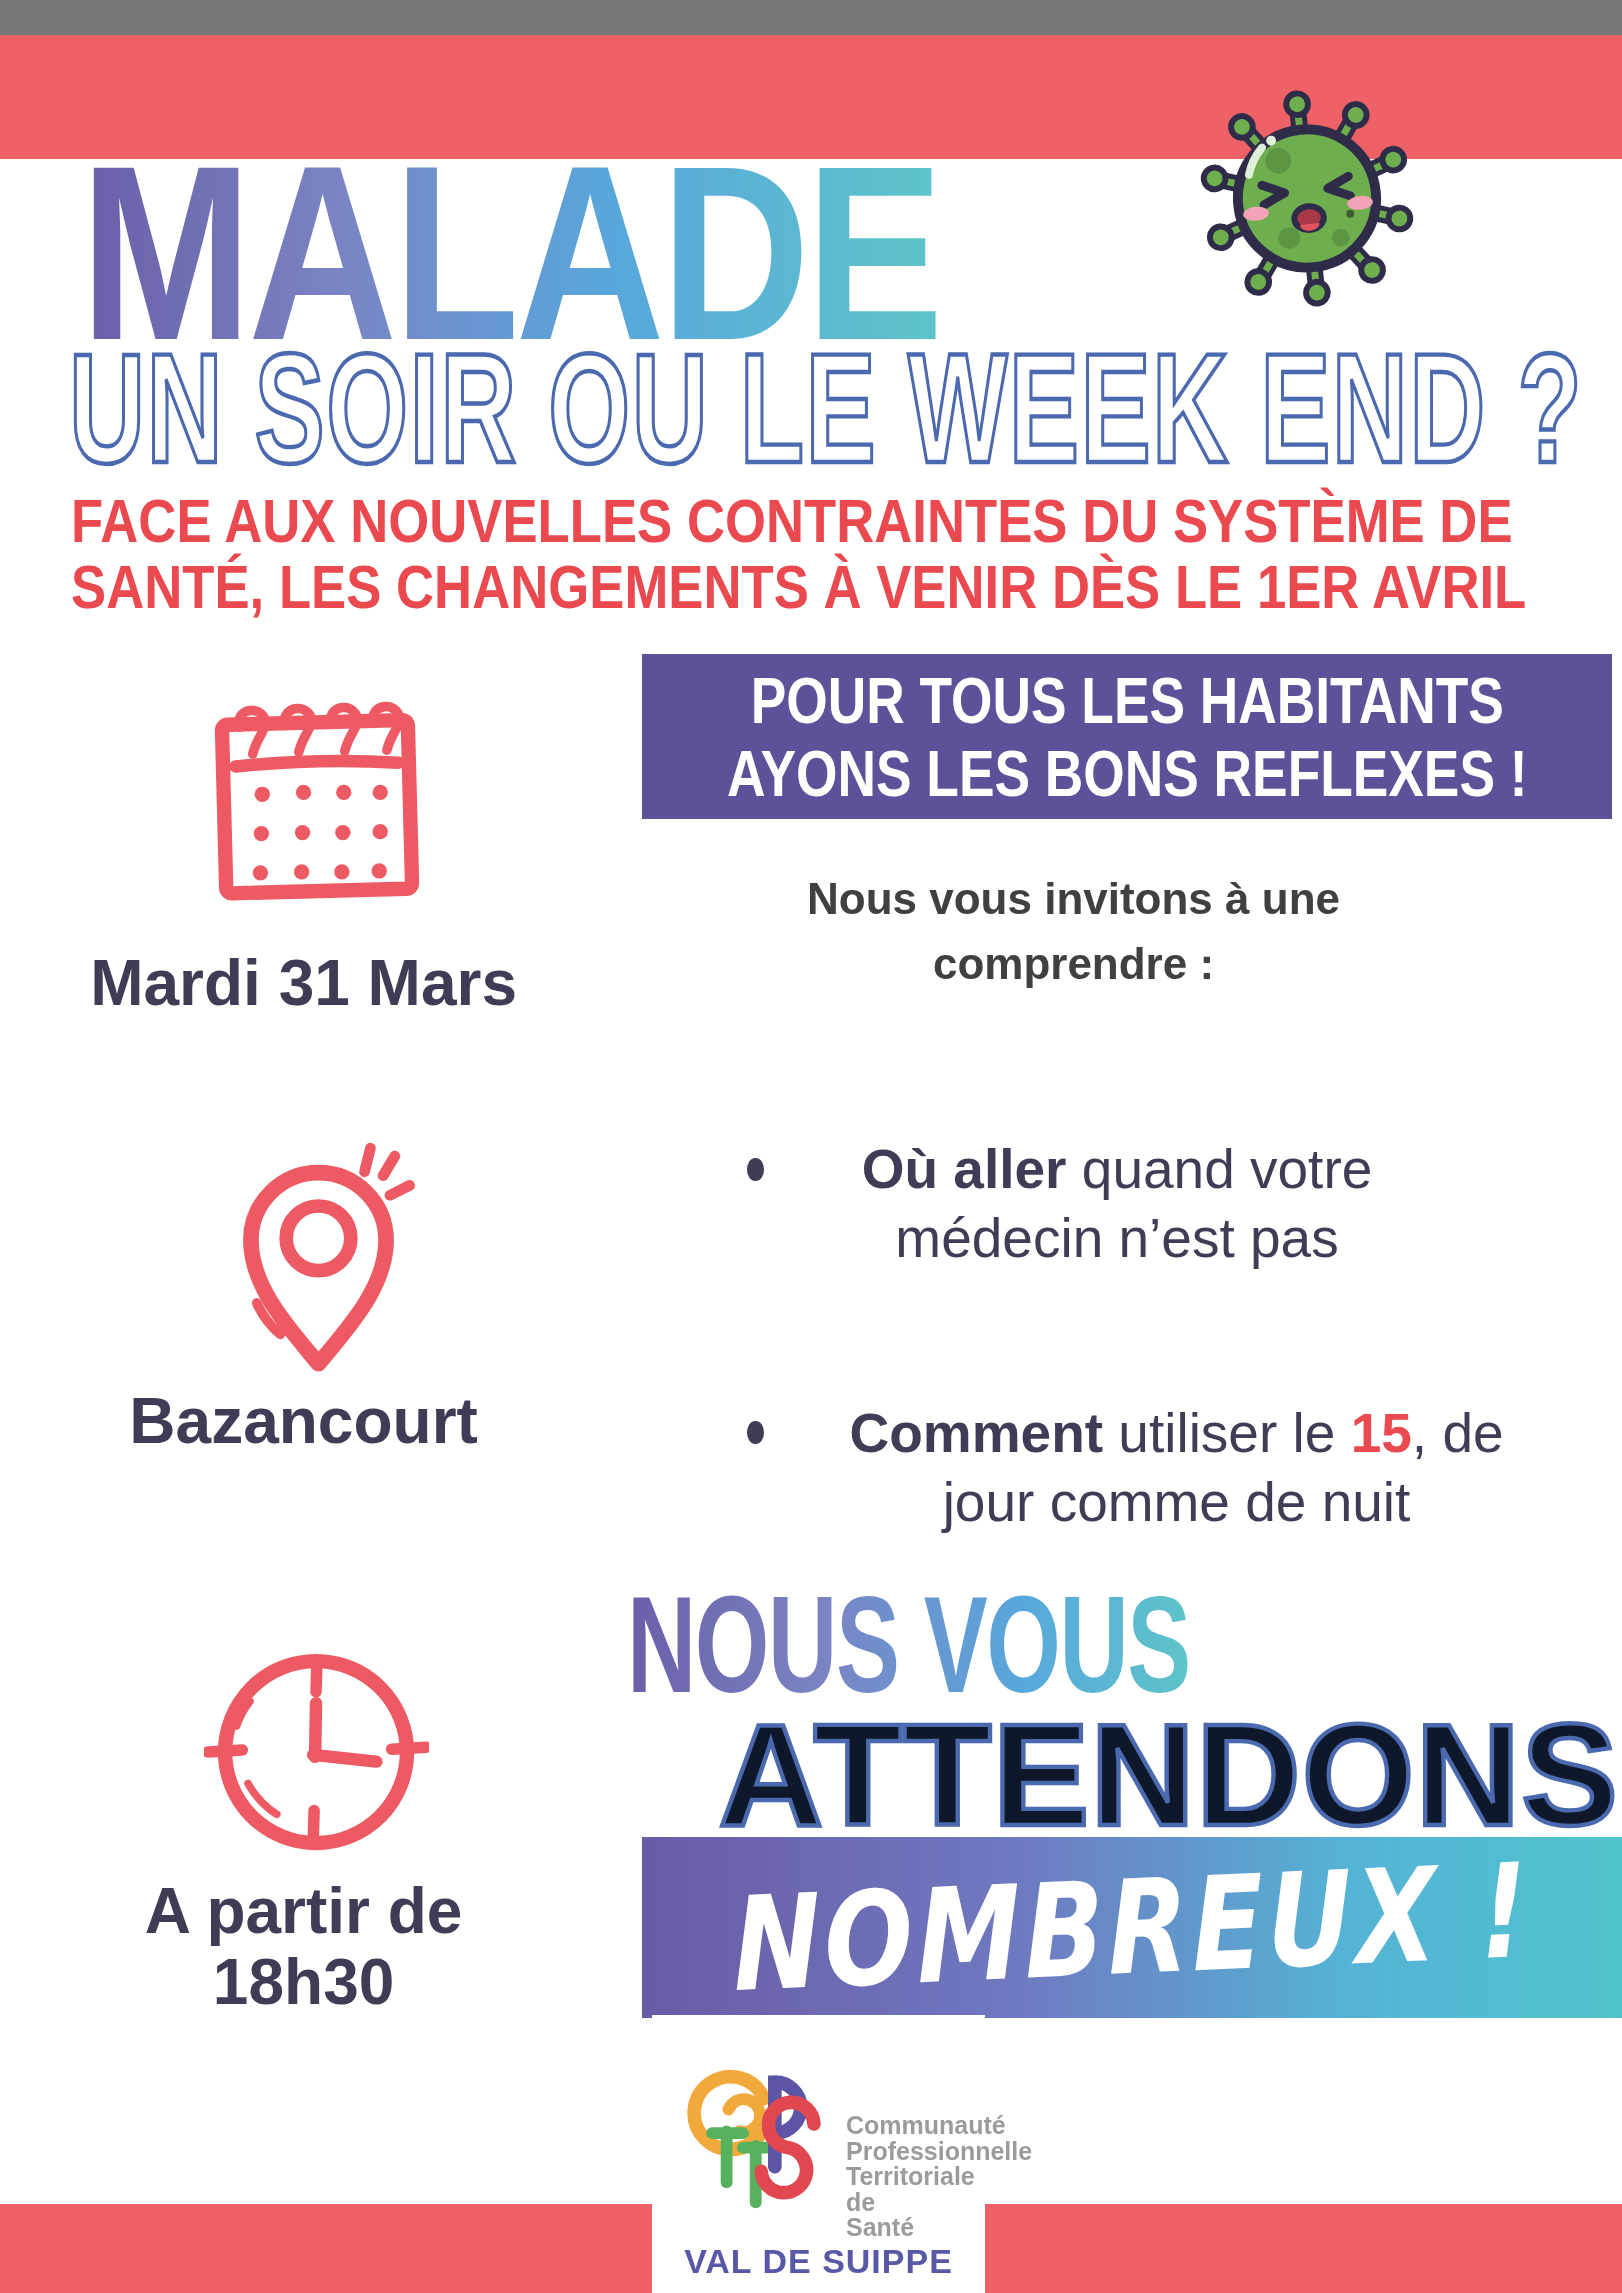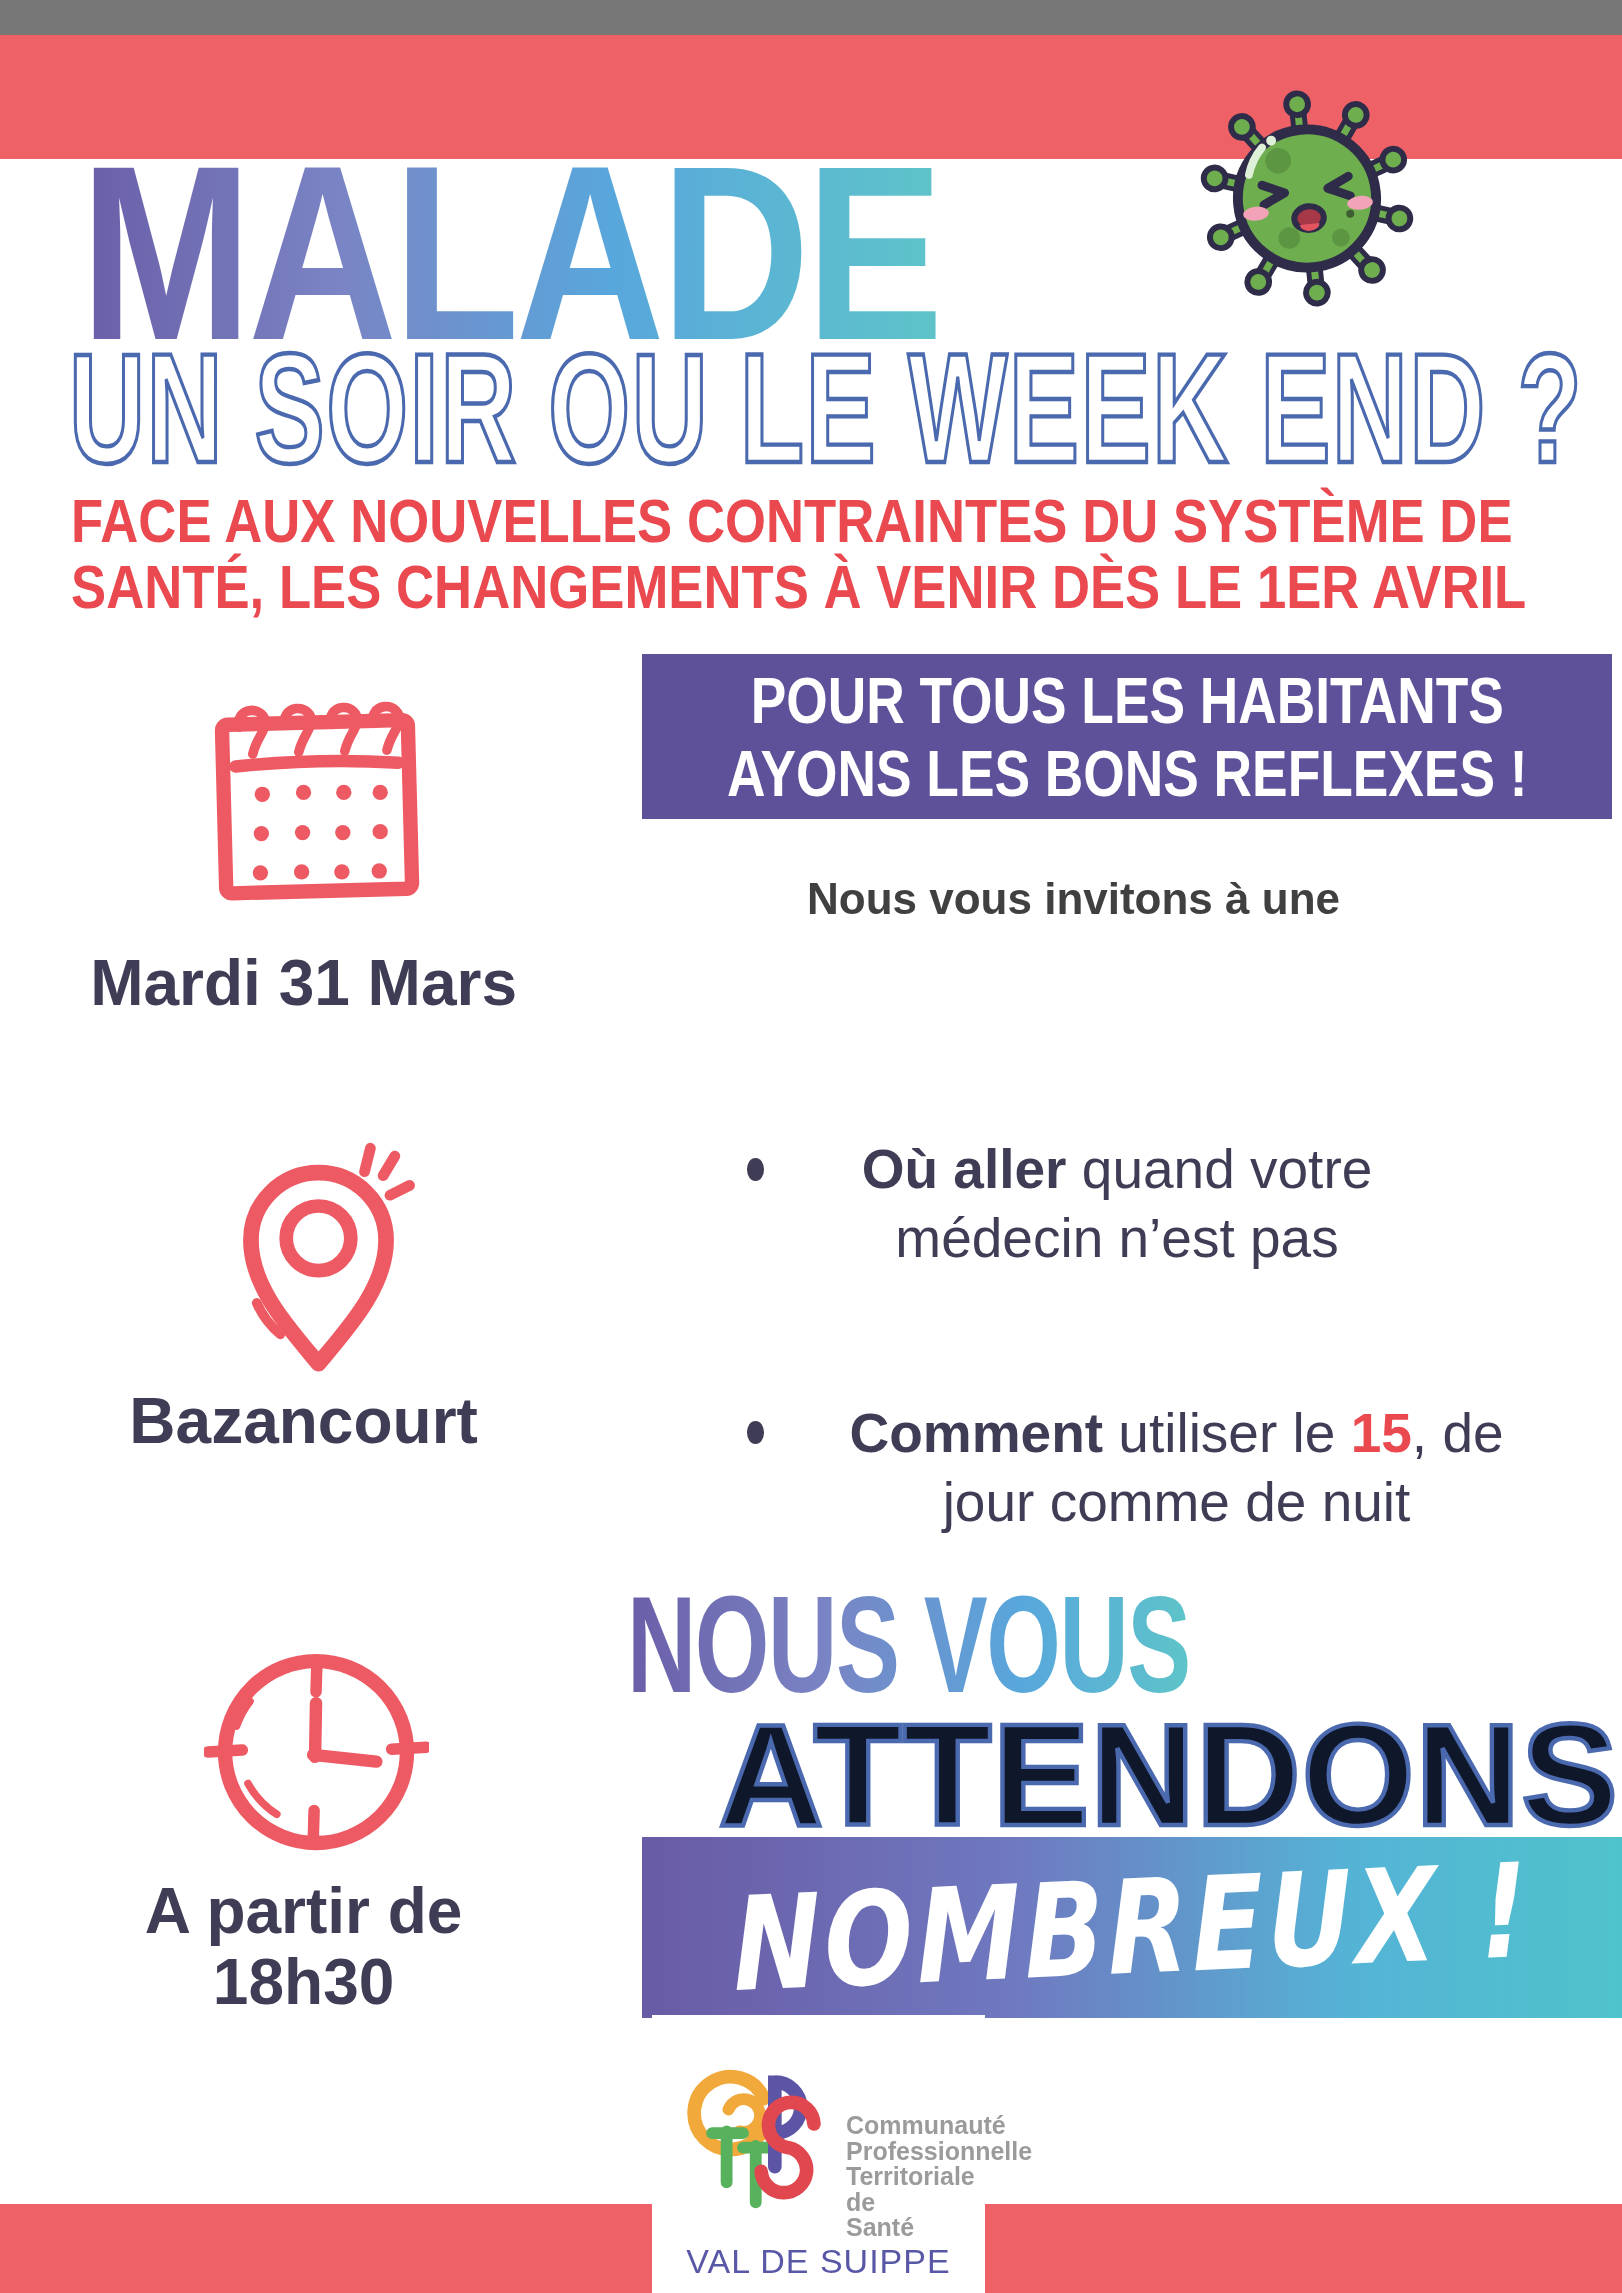--- a/index.html
+++ b/index.html
@@ -84,21 +84,21 @@
   
   .logo-card{
     position:absolute;left:652px;top:1980px;width:333px;height:314px;background:#fff;
   }
   .org-lines{
     position:absolute;left:194px;top:98px;width:137px;
     color:#9b9b9b;font-weight:bold;font-size:25px;line-height:25.5px;
   }
   .territory{
     position:absolute;left:0;top:227px;width:333px;text-align:center;
-    color:#5958a7;font-weight:normal;font-size:34px;letter-spacing:1px;
+    color:#5958a7;font-weight:bold;font-size:34px;letter-spacing:1px;
   }
 </style>
 </head>
 <body>
 
 <div class="poster">
 
   <div class="bar top"></div>
 
   <svg class="icon-abs" style="left:1198px;top:47px;" width="218" height="225" viewBox="0 0 220 228">
@@ -224,20 +224,21 @@
     <div>18h30</div>
   </div>
 
   <div class="purple-banner">
     <div class="line">POUR TOUS LES HABITANTS</div>
     <div class="line">AYONS LES BONS REFLEXES !</div>
   </div>
 
   <div class="invitation">
     <div>Nous vous invitons à une</div>
+    <div>comprendre :</div>
   </div>
 
   <span class="bullet-dot" style="left:747px;top:1123px;"></span>
   <div class="bullet-text" style="left:774px;top:1100px;width:686px;">
     <span class="b">Où aller</span><span> quand votre</span><br>
     <span>médecin n’est pas</span><br>
   </div>
 
   <span class="bullet-dot" style="left:747px;top:1386px;"></span>
   <div class="bullet-text" style="left:745px;top:1364px;width:863px;">

